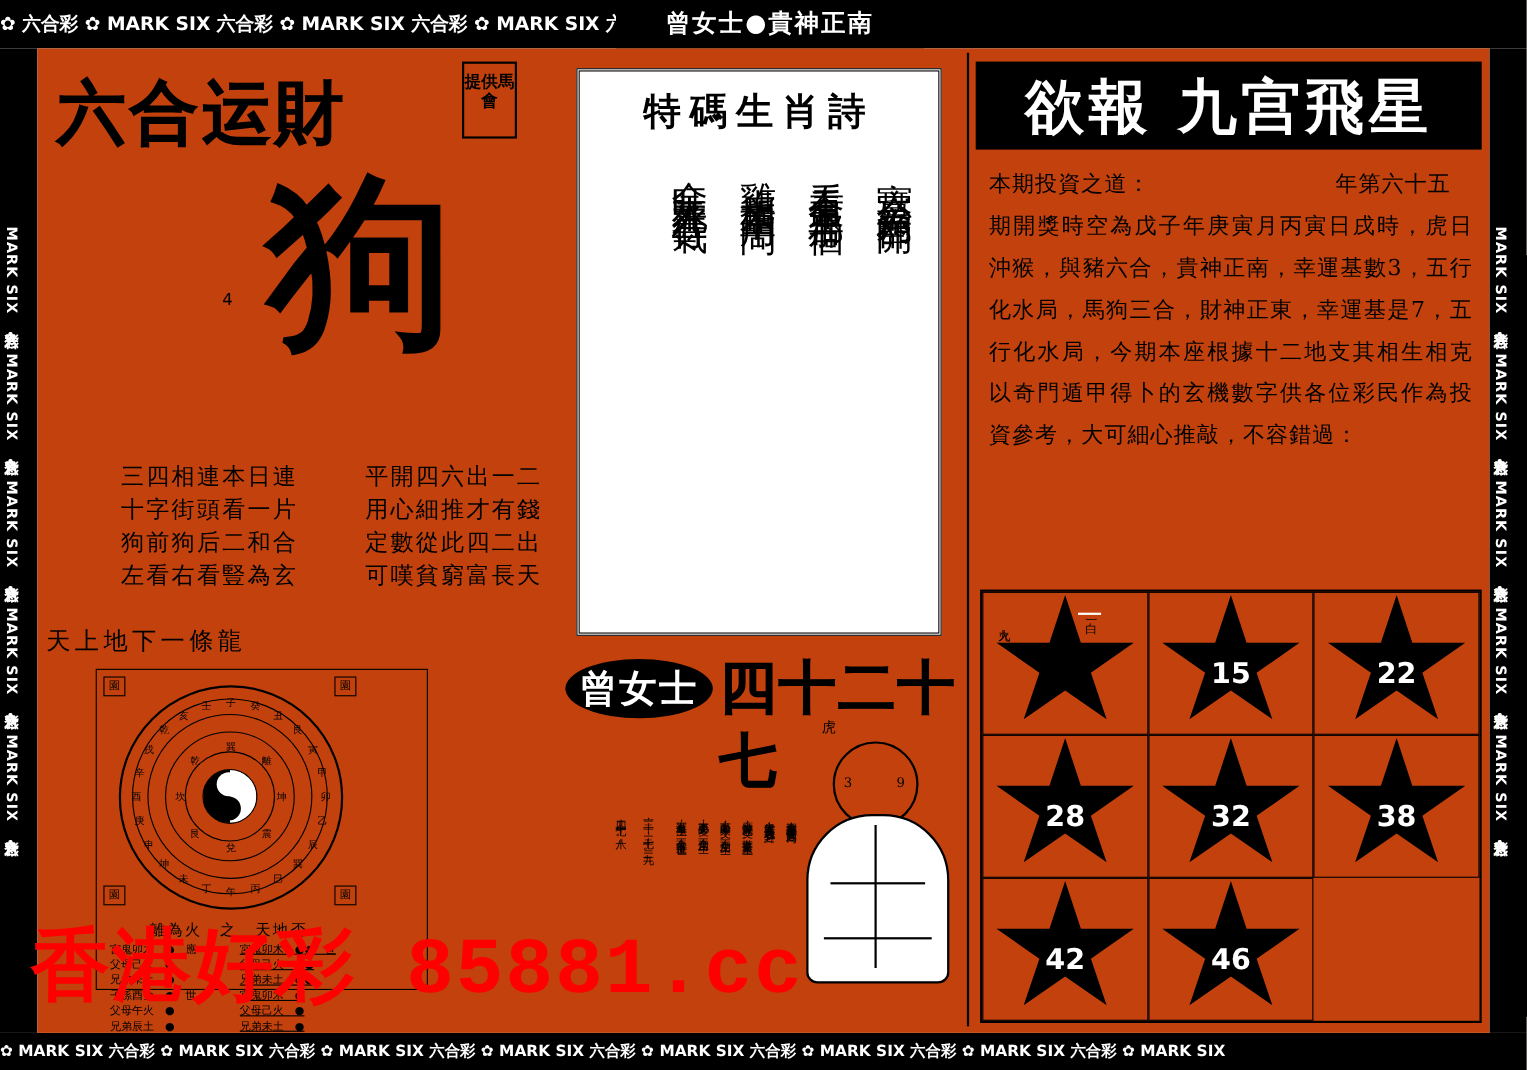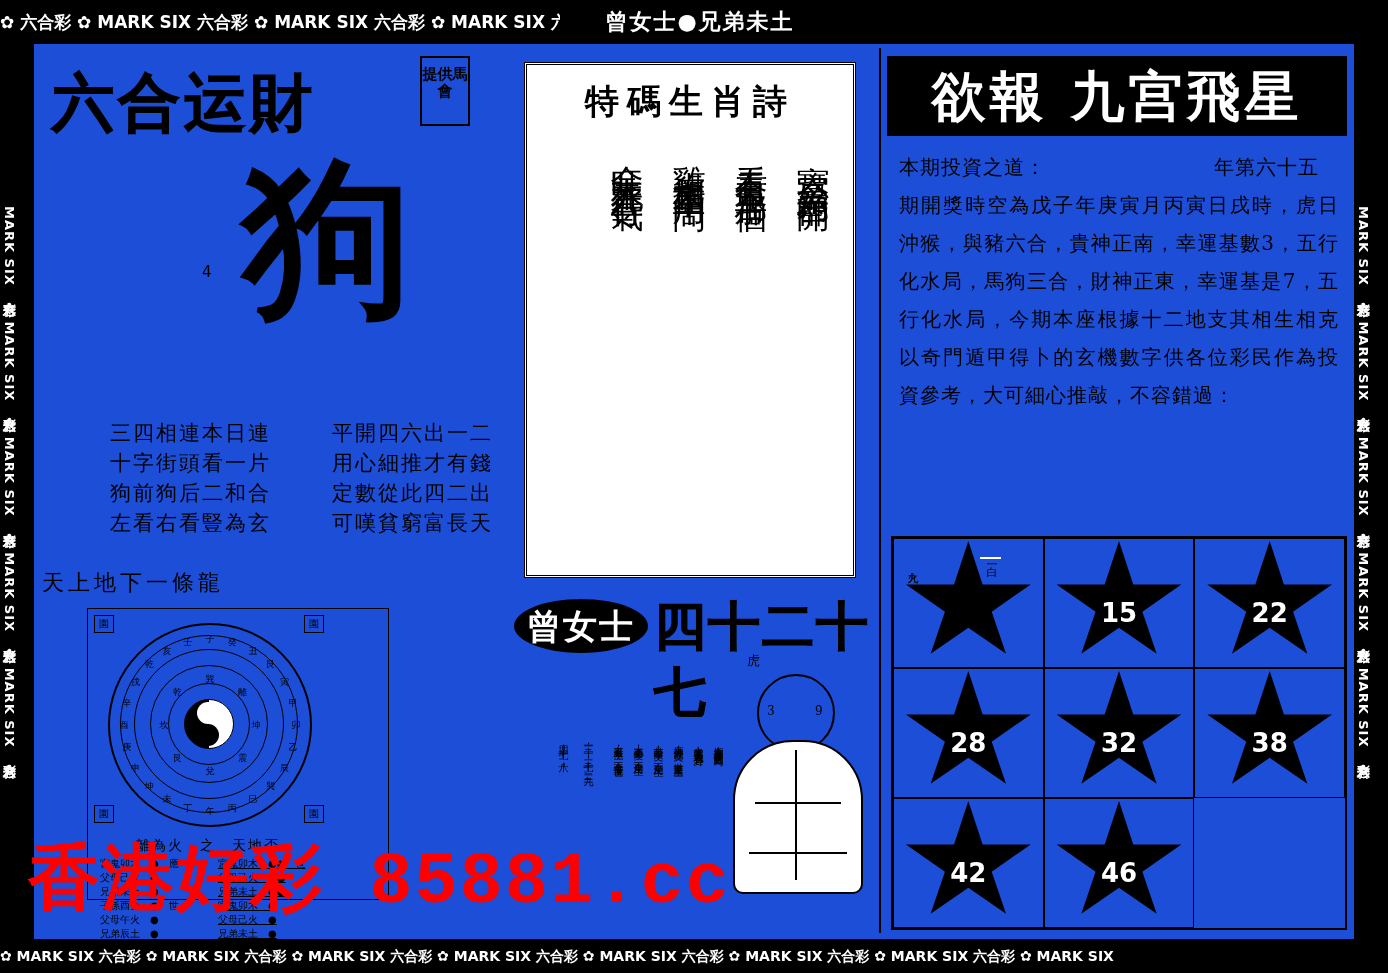--- a/index.html
+++ b/index.html
@@ -30,21 +30,21 @@
   }
   .top-title{
     position:absolute;left:560px;top:0;width:280px;height:44px;
     line-height:44px;text-align:center;color:#fff;font-size:22px;
     font-family:"DejaVu Sans","Liberation Sans",sans-serif;
     font-weight:bold;letter-spacing:2px;
     background:#000;
   }
 
   
-  #content{position:absolute;left:34px;top:44px;width:1320px;height:895px;background:#1d4ed8;}
+  #content{position:absolute;left:34px;top:44px;width:1320px;height:895px;background:#c2410c;}
 
   
   .col-left{position:absolute;left:8px;top:4px;width:470px;height:885px;}
   .banner-title{
     position:absolute;left:10px;top:10px;width:360px;height:90px;
     font-family:"DejaVu Serif","Liberation Serif",serif;
     font-weight:bold;font-size:62px;color:#000;letter-spacing:4px;
     -webkit-text-stroke:1px #000;
     line-height:90px;white-space:nowrap;
   }
@@ -231,21 +231,21 @@
   }
 </style>
 </head>
 <body>
 
 <div id="page">
 
   <div class="marquee marquee-top">
     <span>✿ 六合彩 ✿ MARK SIX 六合彩 ✿ MARK SIX 六合彩 ✿ MARK SIX 六合彩 ✿ MARK SIX</span>
   </div>
-  <div class="top-title">曾女士●兄弟未土</div>
+  <div class="top-title">曾女士●貴神正南</div>
 
   <div class="marquee marquee-bot">
     <span>✿ MARK SIX 六合彩 ✿ MARK SIX 六合彩 ✿ MARK SIX 六合彩 ✿ MARK SIX 六合彩 ✿ MARK SIX 六合彩 ✿ MARK SIX 六合彩 ✿ MARK SIX 六合彩 ✿ MARK SIX</span>
   </div>
 
   <div class="marquee marquee-left">
     <div class="vtext">MARK SIX 六合彩 ✿ MARK SIX 六合彩 ✿ MARK SIX 六合彩 ✿ MARK SIX 六合彩 ✿ MARK SIX 六合彩 ✿</div>
   </div>
   <div class="marquee marquee-right">
     <div class="vtext">MARK SIX 六合彩 ✿ MARK SIX 六合彩 ✿ MARK SIX 六合彩 ✿ MARK SIX 六合彩 ✿ MARK SIX 六合彩 ✿</div>

